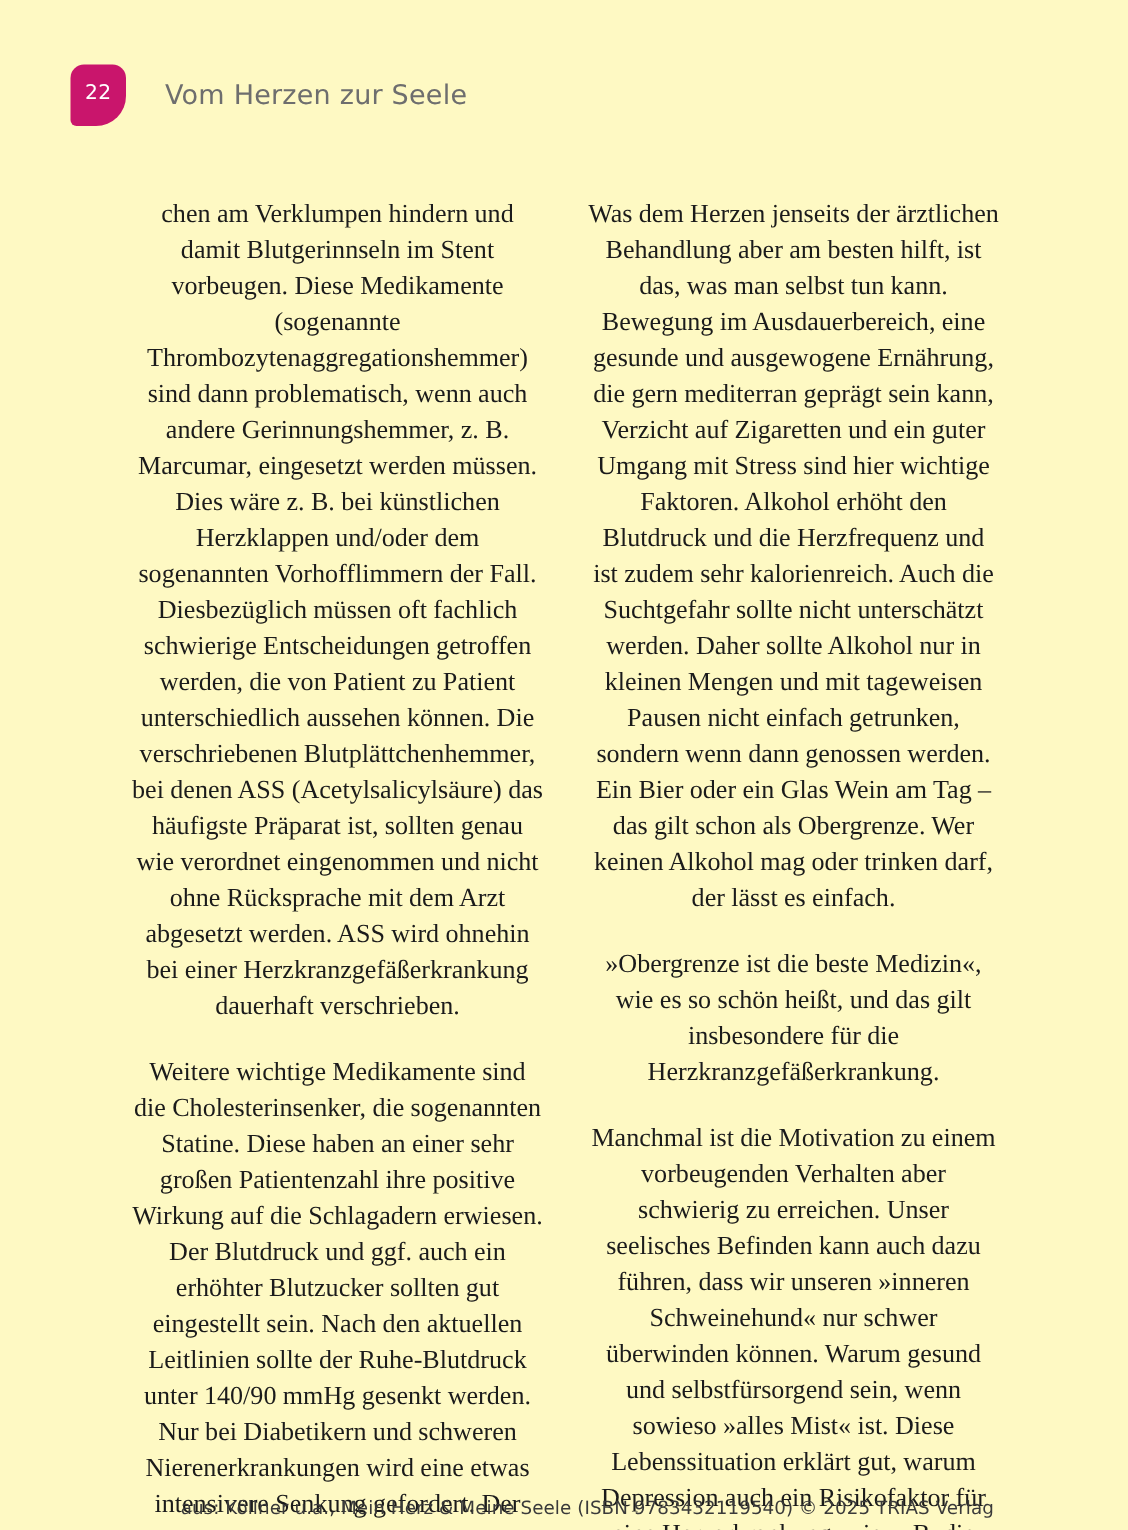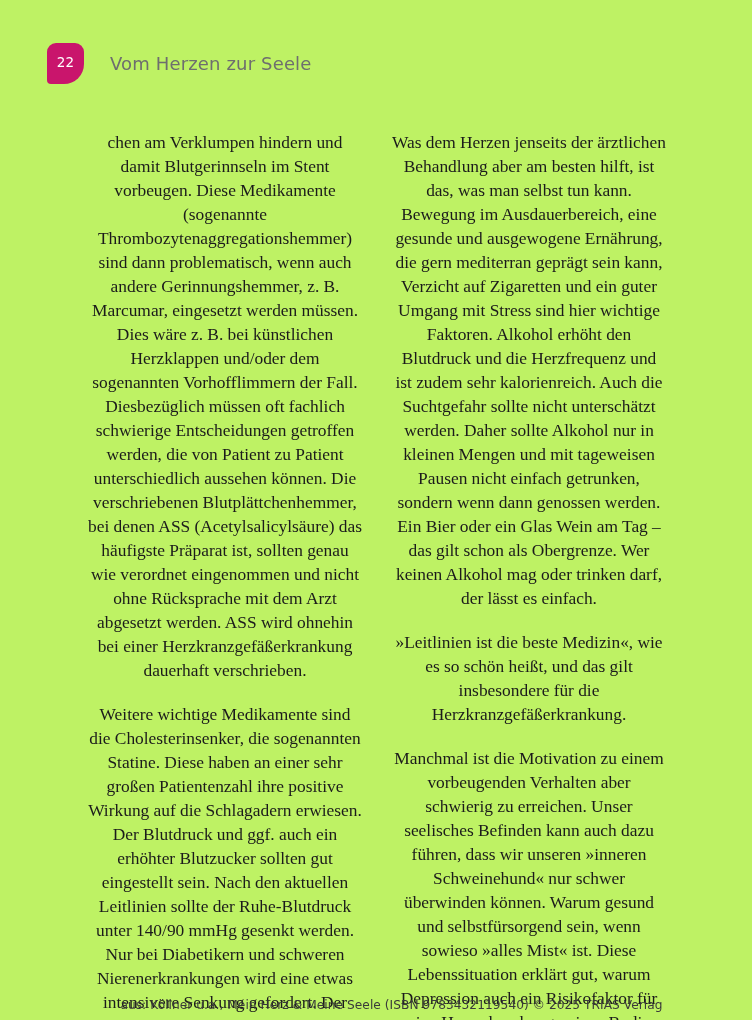--- a/index.html
+++ b/index.html
@@ -12,21 +12,21 @@
     height: 1020px;
     position: relative;
     overflow: hidden;
     font-family: "Liberation Serif", serif;
     -webkit-font-smoothing: antialiased;
   }
 
   .page {
     position: absolute;
     inset: 0;
-    background: #bef264;
+    background: #fef9c3;
   }
 
   
   .running-head {
     position: absolute;
     left: 47px;
     top: 41px;
     height: 44px;
     display: flex;
     align-items: center;
@@ -132,21 +132,21 @@
 
   <div class="columns">
 
     <div class="column left">
       <p class="body-par">chen am Verklumpen hindern und damit Blutgerinnseln im Stent vorbeugen. Diese Medikamente (sogenannte Thrombozytenaggregationshemmer) sind dann problematisch, wenn auch andere Gerinnungshemmer, z. B. Marcumar, eingesetzt werden müssen. Dies wäre z. B. bei künstlichen Herzklappen und/oder dem sogenannten Vorhofflimmern der Fall. Diesbezüglich müssen oft fachlich schwierige Entscheidungen getroffen werden, die von Patient zu Patient unterschiedlich aussehen können. Die verschriebenen Blutplättchenhemmer, bei denen ASS (Acetylsalicylsäure) das häufigste Präparat ist, sollten genau wie verordnet eingenommen und nicht ohne Rücksprache mit dem Arzt abgesetzt werden. ASS wird ohnehin bei einer Herzkranzgefäßerkrankung dauerhaft verschrieben.</p>
       <p class="body-par">Weitere wichtige Medikamente sind die Cholesterinsenker, die sogenannten Statine. Diese haben an einer sehr großen Patientenzahl ihre positive Wirkung auf die Schlagadern erwiesen. Der Blutdruck und ggf. auch ein erhöhter Blutzucker sollten gut eingestellt sein. Nach den aktuellen Leitlinien sollte der Ruhe-Blutdruck unter 140/90 mmHg gesenkt werden. Nur bei Diabetikern und schweren Nierenerkrankungen wird eine etwas intensivere Senkung gefordert. Der Merksatz »So niedrig wie möglich« gilt bezogen auf den Blutdruck nicht mehr. Dennoch bleibt ein niedriger Blutdruck für das Herz eine »gute Sache«.</p>
     </div>
 
     <div class="column right">
       <p class="body-par">Was dem Herzen jenseits der ärztlichen Behandlung aber am besten hilft, ist das, was man selbst tun kann. Bewegung im Ausdauerbereich, eine gesunde und ausgewogene Ernährung, die gern mediterran geprägt sein kann, Verzicht auf Zigaretten und ein guter Umgang mit Stress sind hier wichtige Faktoren. Alkohol erhöht den Blutdruck und die Herzfrequenz und ist zudem sehr kalorienreich. Auch die Suchtgefahr sollte nicht unterschätzt werden. Daher sollte Alkohol nur in kleinen Mengen und mit tageweisen Pausen nicht einfach getrunken, sondern wenn dann genossen werden. Ein Bier oder ein Glas Wein am Tag – das gilt schon als Obergrenze. Wer keinen Alkohol mag oder trinken darf, der lässt es einfach.</p>
-      <p class="body-par">»Leitlinien ist die beste Medizin«, wie es so schön heißt, und das gilt insbesondere für die Herzkranzgefäßerkrankung.</p>
+      <p class="body-par">»Obergrenze ist die beste Medizin«, wie es so schön heißt, und das gilt insbesondere für die Herzkranzgefäßerkrankung.</p>
       <p class="body-par">Manchmal ist die Motivation zu einem vorbeugenden Verhalten aber schwierig zu erreichen. Unser seelisches Befinden kann auch dazu führen, dass wir unseren »inneren Schweinehund« nur schwer überwinden können. Warum gesund und selbstfürsorgend sein, wenn sowieso »alles Mist« ist. Diese Lebenssituation erklärt gut, warum Depression auch ein Risikofaktor für eine Herzerkrankung, wie z. B. die koronare Herzerkrankung oder eine daraus resultierende Herzschwäche,</p>
     </div>
 
   </div>
 
   <div class="footer-credit">aus: Köllner u.a., Mein Herz &amp; Meine Seele (ISBN 9783432119540) © 2025 TRIAS Verlag</div>
 
 </div>
 
 </body></html>

